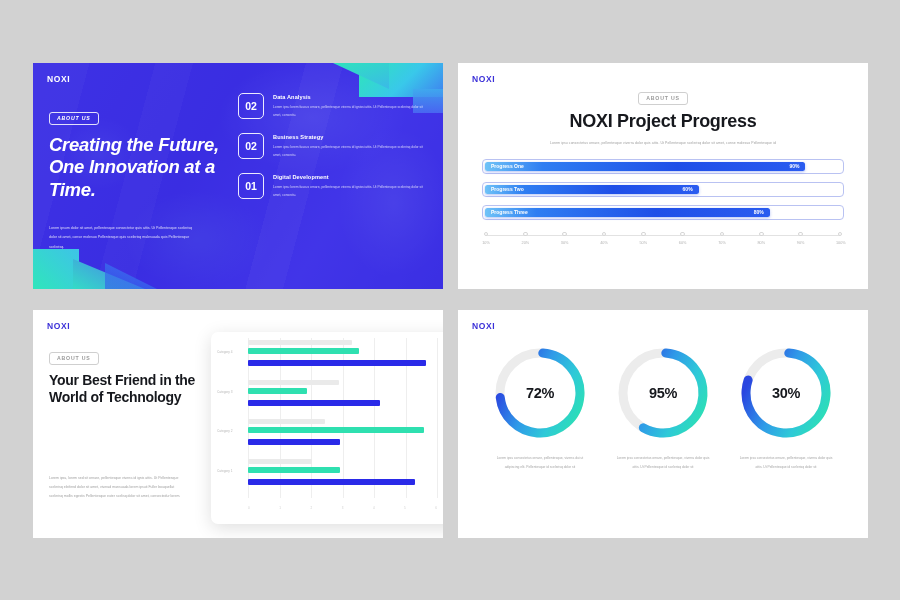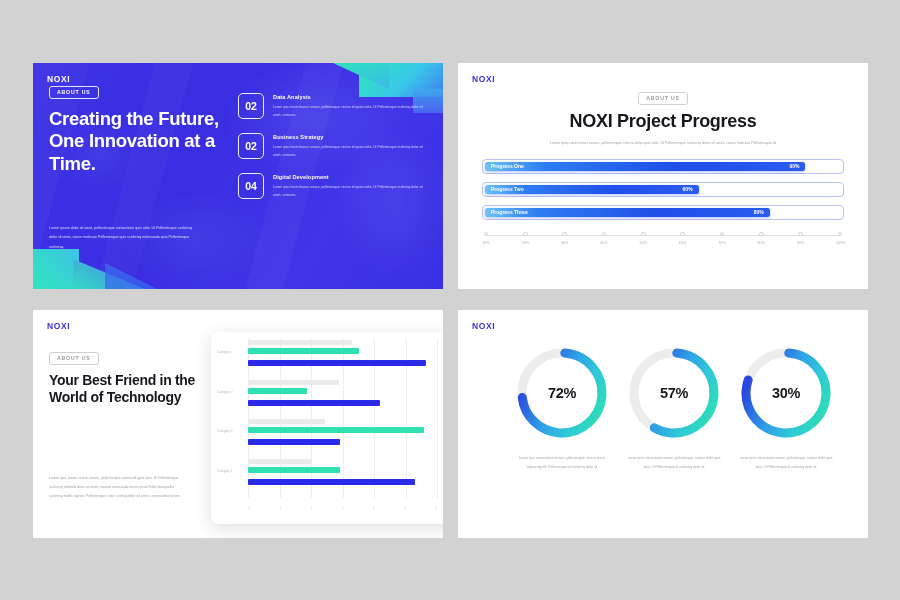--- a/index.html
+++ b/index.html
@@ -73,21 +73,21 @@
     position: absolute; left: 40px; bottom: 0; width: 72px; height: 30px;
     background: linear-gradient(30deg,#34dcc6 0%,#4a79ef 100%);
     clip-path: polygon(0 100%,100% 100%,0 0);
   }
   .c-bl3 {
     position: absolute; left: 72px; bottom: 0; width: 52px; height: 26px;
     background: linear-gradient(200deg,rgba(60,120,240,.9),rgba(50,90,235,.6));
     clip-path: polygon(0 0,100% 100%,0 100%);
   }
   .s1-body { position: absolute; inset: 0; padding: 11px 14px; }
-  .s1-left { position: absolute; left: 16px; top: 17px; width: 175px; }
+  .s1-left { position: absolute; left: 16px; top: 43px; width: 175px; font-style: italic; }
   .badge {
     display: inline-block;
     border: 1px solid rgba(255,255,255,.85);
     border-radius: 3px;
     padding: 2.5px 7px;
     font-size: 5.2px; font-weight: 700; letter-spacing: .8px;
     color: #ffffff;
   }
   .s1-head {
     margin-top: 9px;
@@ -195,21 +195,21 @@
     background: #2a2ae8;
   }
   .xaxis { position: absolute; left: 31px; right: 0; bottom: 0; display: flex; justify-content: space-between; }
   .xtick { font-size: 3px; color: #cfcfcf; }
 
   
   .s4-title {
     text-align: center; margin-top: 10px;
     font-size: 17px; font-weight: 600; color: #16181d; letter-spacing: -.2px;
   }
-  .donuts { display: flex; justify-content: flex-end; margin-top: 14px; padding: 0 12px; }
+  .donuts { display: flex; justify-content: space-between; margin-top: 14px; padding: 0 12px; }
   .donut-col { width: 112px; text-align: center; }
   .donut { position: relative; width: 96px; height: 96px; margin: 0 auto; }
   .donut svg { display: block; }
   .donut-val {
     position: absolute; inset: 0;
     display: flex; align-items: center; justify-content: center;
     font-size: 14.5px; font-weight: 600; color: #16181d; letter-spacing: -.3px;
   }
   .donut-cap {
     margin-top: 13px; font-size: 3.3px; line-height: 2.6; color: #a5a5a5;
@@ -249,21 +249,21 @@
           </div>
         </div>
         <div class="s1-item">
           <div class="num-box">02</div>
           <div class="s1-itxt">
             <div class="s1-ih">Business Strategy</div>
             <div class="s1-ip">Lorem ipsu lorem faucus ornare, pellentesque viverra id ignissi attis. Ut Pellentesque scelerisq dolor sit amet, consectu.</div>
           </div>
         </div>
         <div class="s1-item">
-          <div class="num-box">04</div>
+          <div class="num-box">01</div>
           <div class="s1-itxt">
             <div class="s1-ih">Digital Development</div>
             <div class="s1-ip">Lorem ipsu lorem faucus ornare, pellentesque viverra id ignissi attis. Ut Pellentesque scelerisq dolor sit amet, consectu.</div>
           </div>
         </div>
       </div>
     </div>
   </div>
 
   <div class="slide" id="slide2">
@@ -424,21 +424,21 @@
                   <linearGradient id="dg1" x1="0.55" y1="0" x2="0.15" y2="1">
                     <stop offset="0%" stop-color="#2a46e0"></stop>
                     <stop offset="38%" stop-color="#2f9ae8"></stop>
                     <stop offset="70%" stop-color="#2ec9d8"></stop>
                     <stop offset="100%" stop-color="#2ce0b4"></stop>
                   </linearGradient>
                 </defs>
                 <circle cx="48" cy="48" r="40" fill="none" stroke="#ececec" stroke-width="9"></circle>
                 <circle cx="48" cy="48" r="40" fill="none" stroke="url(#dg1)" stroke-width="9" stroke-linecap="round" stroke-dasharray="143.25662500369458 251.32741228718345" transform="rotate(-86 48 48)"></circle>
               </svg>
-            <div class="donut-val">57%</div>
+            <div class="donut-val">95%</div>
           </div>
           <div class="donut-cap">Lorem ipsu consectetus ornare, pellentesque, viverra dolor quis attis. Ut Pellentesque id scelerisq dolor sit</div>
         </div>
         <div class="donut-col">
           <div class="donut" id="dn2">
               <svg width="96" height="96" viewBox="0 0 96 96">
                 <defs>
                   <linearGradient id="dg2" x1="0.55" y1="0" x2="0.15" y2="1">
                     <stop offset="0%" stop-color="#2a46e0"></stop>
                     <stop offset="38%" stop-color="#2f9ae8"></stop>

